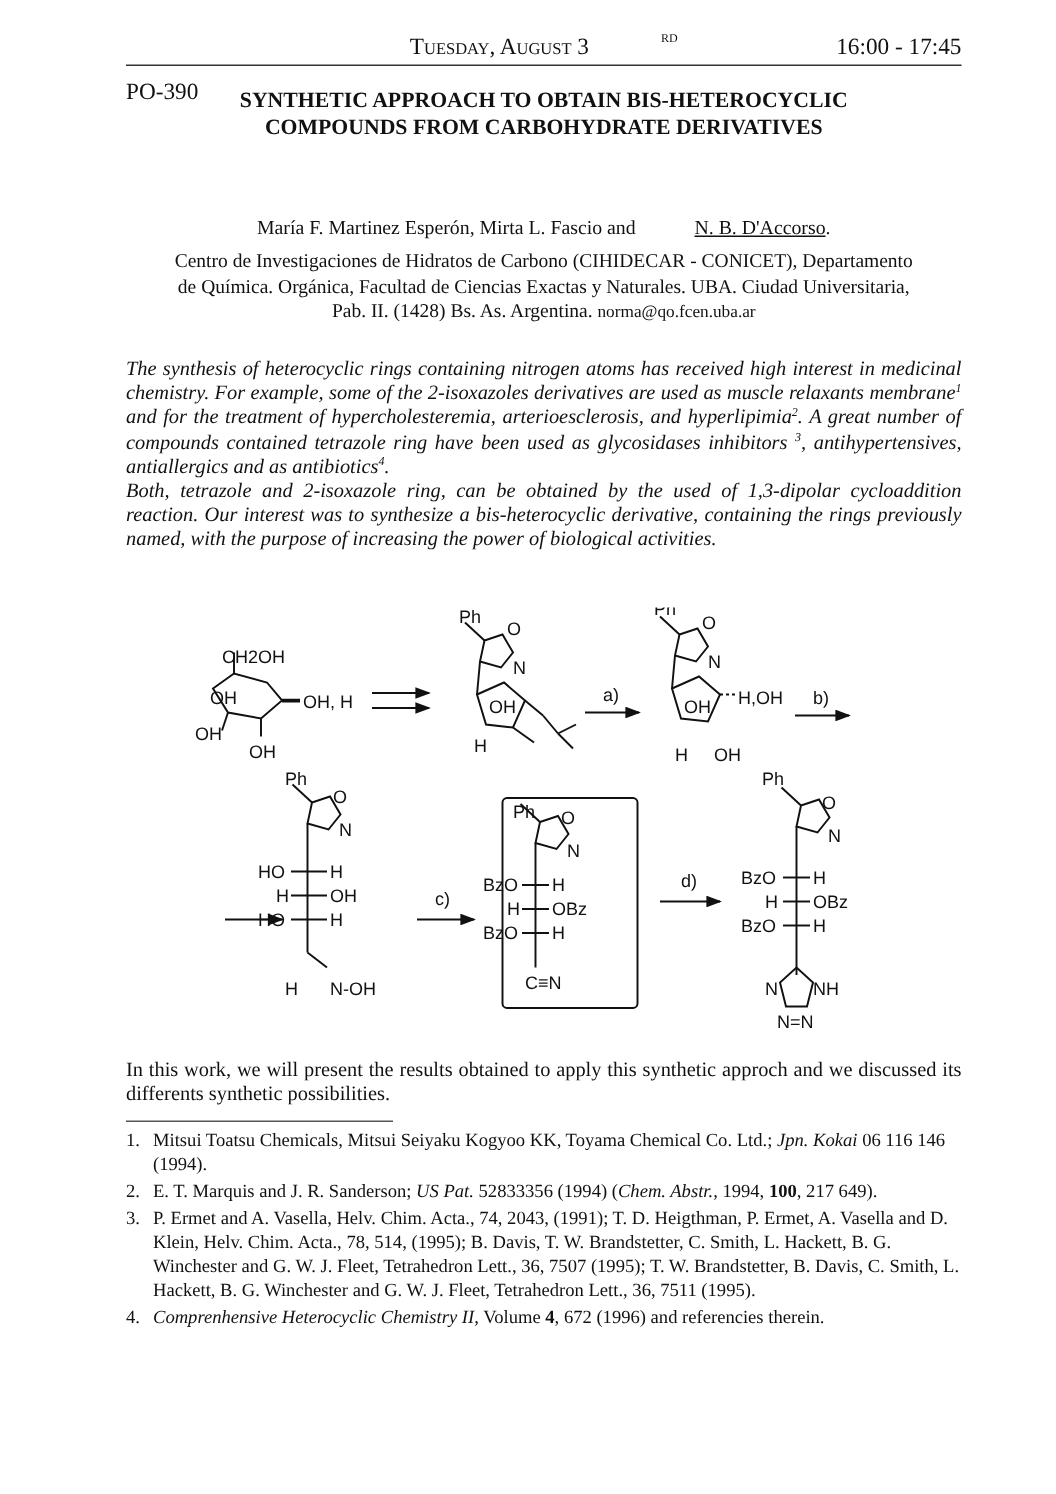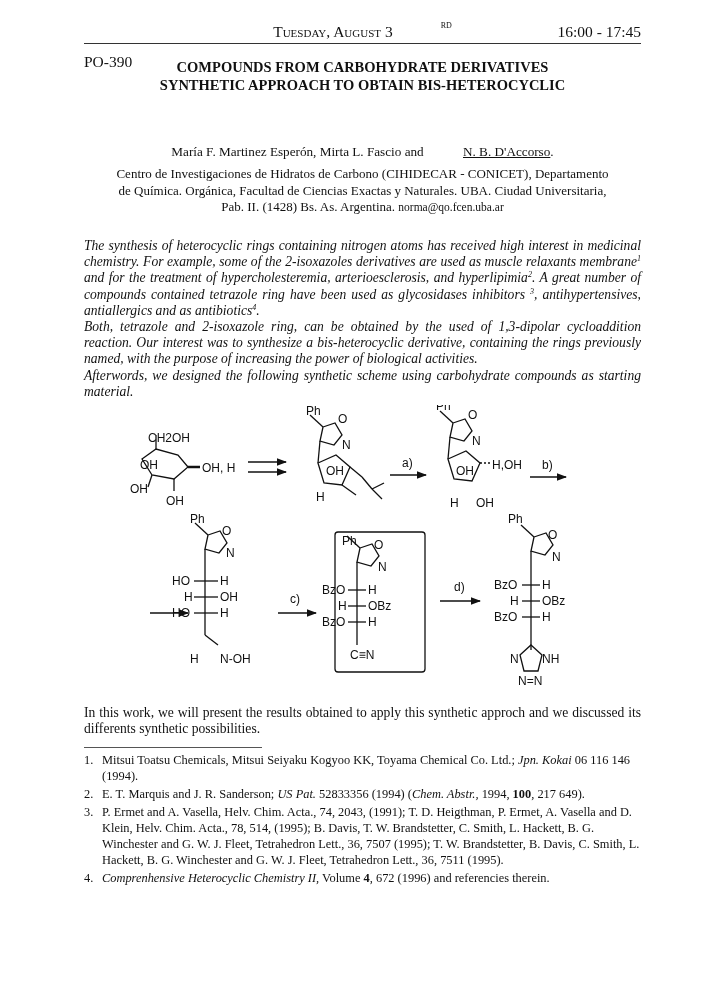--- a/index.html
+++ b/index.html
@@ -30,38 +30,37 @@
 </head>
 <body>
 
 <div class="hdr">
   <span class="l">PO-390</span>
   <span class="c"><span>Tuesday, August 3</span><sup>RD</sup></span>
   <span class="r">16:00 - 17:45</span>
 </div>
 
 <div class="title">
+  <div>SYNTHETIC APPROACH TO OBTAIN BIS-HETEROCYCLIC</div>
   <div>COMPOUNDS FROM CARBOHYDRATE DERIVATIVES</div>
-  <div>SYNTHETIC APPROACH TO OBTAIN BIS-HETEROCYCLIC</div>
 </div>
 
 <div class="authors">
   <span>María F. Martinez Esperón, Mirta L. Fascio and </span><u>N. B. D'Accorso</u><span>.</span>
 </div>
 
 <div class="affil">
   <div>Centro de Investigaciones de Hidratos de Carbono (CIHIDECAR - CONICET), Departamento</div>
   <div>de Química. Orgánica, Facultad de Ciencias Exactas y Naturales.  UBA.  Ciudad Universitaria,</div>
   <div><span>Pab. II.  (1428) Bs. As.  Argentina. </span><span class="mail">norma@qo.fcen.uba.ar</span></div>
 </div>
 
 <div class="body" style="top:238px;font-style:italic;">
   <p><span>The synthesis of heterocyclic rings containing nitrogen atoms has received high interest in medicinal chemistry. For example, some of the 2-isoxazoles derivatives are used as muscle relaxants membrane</span><sup>1</sup><span> and for the treatment of hypercholesteremia, arterioesclerosis, and hyperlipimia</span><sup>2</sup><span>. A great number of compounds contained tetrazole ring have been used as glycosidases inhibitors </span><sup>3</sup><span>, antihypertensives, antiallergics and as antibiotics</span><sup>4</sup><span>.</span></p>
   <p>Both, tetrazole and 2-isoxazole ring, can be obtained by the used of 1,3-dipolar cycloaddition reaction. Our interest was to synthesize a bis-heterocyclic derivative, containing the rings previously named,  with the purpose of increasing the power of biological activities.</p>
-  <p>Afterwords, we designed the following synthetic scheme using carbohydrate compounds as starting material.</p>
 </div>
 
 <div class="scheme">
   <svg width="560" height="285" viewBox="0 0 560 285">
     <defs>
       <marker id="ah" markerWidth="8" markerHeight="6" refX="7" refY="3" orient="auto">
           <path d="M0,0 L8,3 L0,6 Z" fill="#111"></path>
         </marker>
     </defs>
     <g stroke="#111" stroke-width="1.3" fill="none">

